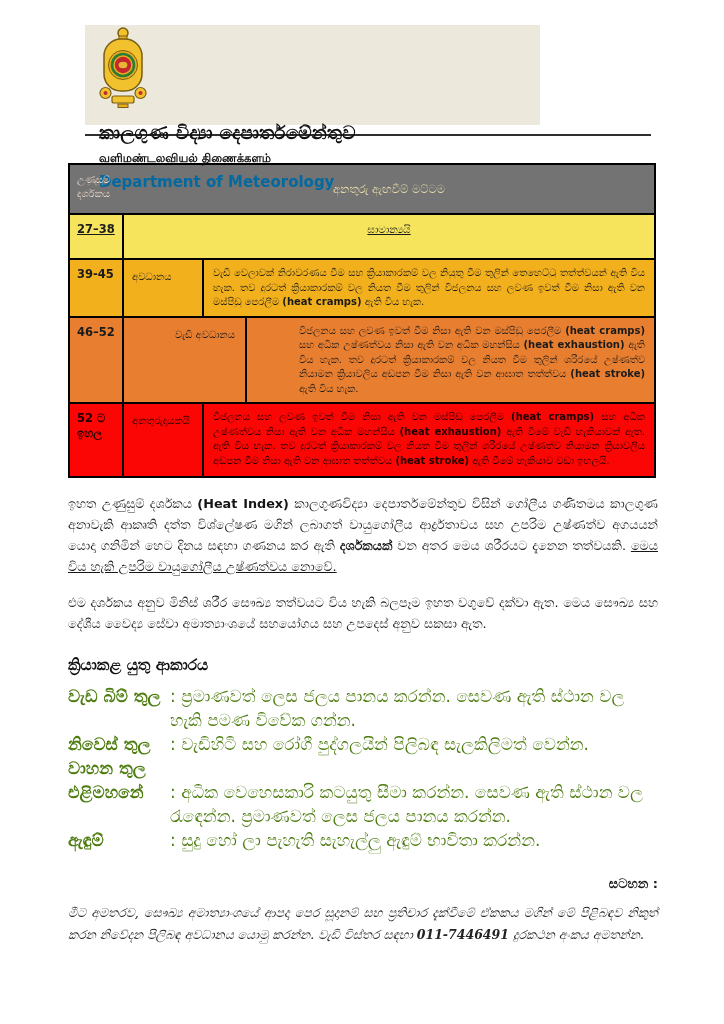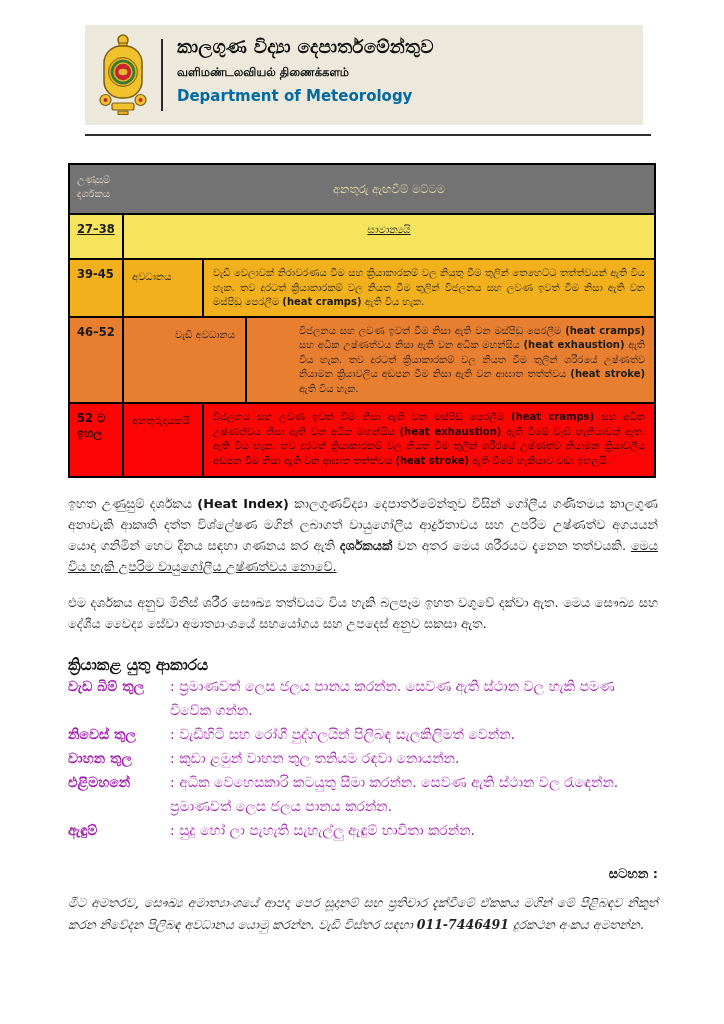--- a/index.html
+++ b/index.html
@@ -4,22 +4,22 @@
 <style>
   * { margin:0; padding:0; box-sizing:border-box; }
   html,body { background:#ffffff; }
   .page {
     position:relative; width:724px; height:1024px; background:#ffffff;
     font-family:"DejaVu Sans","Liberation Sans",sans-serif; color:#1b1b1b;
     overflow:hidden; margin:0 auto;
   }
   
   .band {
-    margin:25px 0 0 85px; width:558px; height:100px; background:#ECE8DB;
-    display:flex; align-items:stretch;
+    margin:25px 0 0 85px; width:455px; height:100px; background:#ECE8DB;
+    display:flex; align-items:stretch;flex-direction:column;
   }
   .logo-box { width:76px; display:flex; align-items:center; justify-content:center; }
   .band-divider { width:2px; height:72px; background:#2a2a2a; align-self:center; }
   .titles { flex:1; padding:11px 0 0 14px; }
   .title-si { font-size:18.5px; font-weight:700; color:#101010; letter-spacing:.2px; }
   .title-ta { font-size:11.5px; font-weight:700; color:#101010; margin-top:7px; }
   .title-en { font-size:15px; font-weight:700; color:#0369a1; margin-top:7px; }
   .contacts { width:192px; padding:15px 4px 0 0; font-size:11.5px; color:#161616; }
   .contact-row { display:flex; line-height:17px; }
   .contact-label { width:42px; }
@@ -43,21 +43,21 @@
   .row-normal  { min-height:45px; }
   .row-caution { min-height:52px; }
   .row-extreme { min-height:62px; }
   .row-danger  { min-height:74px; }
   .row-danger .c1, .row-danger .c2, .row-danger .c3 { color:#1e0000; }
 
   
   .content { margin:0 66px 0 68px; width:590px; }
   .para { margin-top:15px; font-size:12.8px; line-height:21px; text-align:justify; color:#161616; }
   .section-heading { margin-top:22px; font-size:15.5px; font-weight:700; color:#101010; }
-  .actions { font-size:14px; color:#a21caf; }
+  .actions { margin-top:10px; font-size:17px; color:#4d7c0f; }
   .action-item { display:flex; line-height:24px; }
   .action-label { width:102px; font-weight:700; flex-shrink:0; }
   .action-text { flex:1; }
   .note-heading { margin-top:24px; font-size:13px; font-weight:700;text-align:right; }
   .note-body { margin-top:10px; font-size:12.5px; line-height:22px; font-style:italic;
                font-family:"DejaVu Serif","Liberation Serif",serif; color:#222; text-align:justify; }
 </style>
 </head>
 <body>
 
@@ -129,21 +129,20 @@
       <div class="action-item">
         <span class="action-label">වැඩ බිම් තුල</span>
         <span class="action-text">: ප්‍රමාණවත් ලෙස  ජලය පානය කරන්න. සෙවණ ඇති ස්ථාන වල හැකි පමණ විවේක ගන්න.</span>
       </div>
       <div class="action-item">
         <span class="action-label">නිවෙස් තුල</span>
         <span class="action-text">: වැඩිහිටි සහ රෝගී පුද්ගලයින් පිලිබඳ සැලකිලිමත් වෙන්න.</span>
       </div>
       <div class="action-item">
         <span class="action-label">වාහන තුල</span>
-        <span class="action-text">: කුඩා ළමුන් වාහන තුල තනියම රඳවා නොයන්න.</span>
       </div>
       <div class="action-item">
         <span class="action-label">එළිමහනේ</span>
         <span class="action-text">: අධික වෙහෙසකාරි කටයුතු සීමා කරන්න. සෙවණ ඇති ස්ථාන වල රැඳෙන්න. ප්‍රමාණවත් ලෙස ජලය පානය කරන්න.</span>
       </div>
       <div class="action-item">
         <span class="action-label">ඇඳුම්</span>
         <span class="action-text">: සුදු හෝ ලා පැහැති සැහැල්ලු ඇඳුම් භාවිතා කරන්න.</span>
       </div>
     </div>

